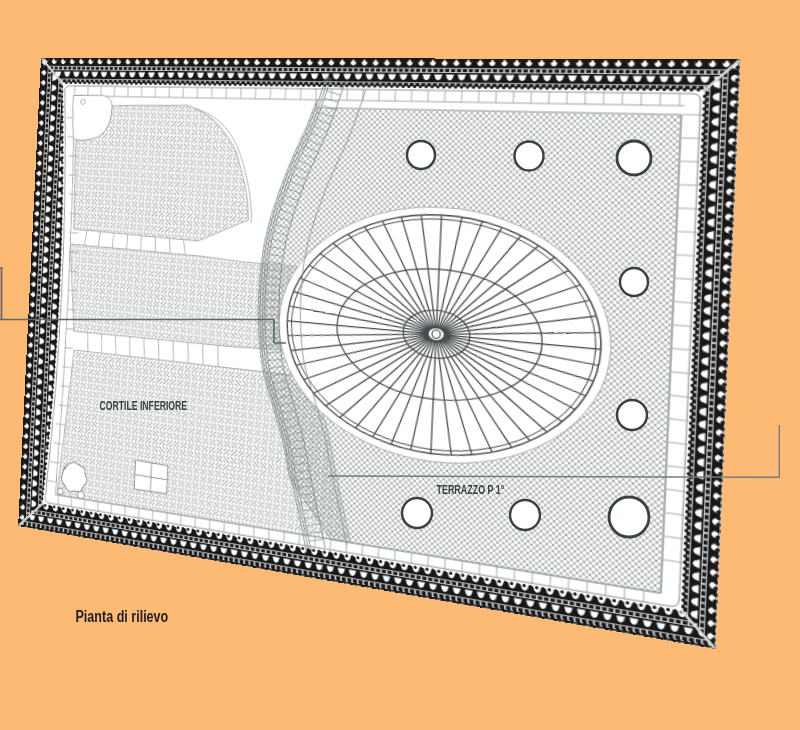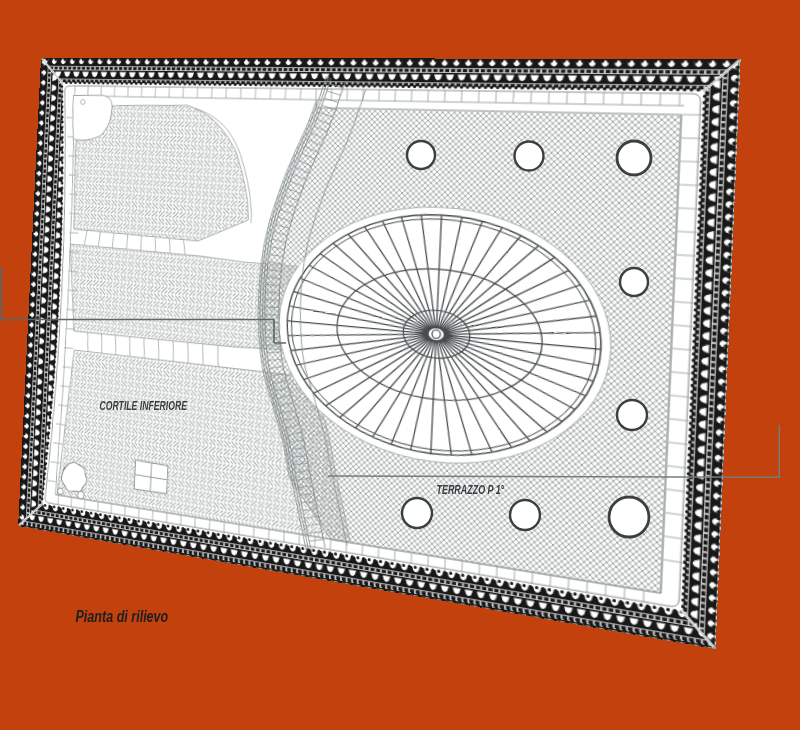--- a/index.html
+++ b/index.html
@@ -1,15 +1,15 @@
 <!DOCTYPE html>
 <html><head><meta charset="utf-8">
 <style>
 html,body{margin:0;padding:0;background:#ffffff;}
-#stage{position:relative;width:800px;height:730px;overflow:hidden;background:#c2410c;font-family:"Liberation Sans",sans-serif;filter:blur(0.3px);font-style:italic;}
+#stage{position:relative;width:800px;height:730px;overflow:hidden;background:#fdba74;font-family:"Liberation Sans",sans-serif;filter:blur(0.3px);}
 #plan{position:absolute;left:0;top:0;width:700px;height:520px;transform-origin:0 0;transform:matrix3d(0.782469,-0.015048,0.000000,-0.000293,-0.043993,0.896528,0.000000,-0.000008,0.000000,0.000000,1.000000,0.000000,41.000000,57.600000,0.000000,1.000000);}
 </style></head>
 <body>
 <div id="stage">
 
 <div id="plan">
 <svg width="700" height="520" viewBox="0 0 700 520">
 <defs>
 <pattern id="hb" width="8" height="16" patternUnits="userSpaceOnUse" patternTransform="rotate(0.7)">
  <path d="M3.4,0.6 L0.6,3.4 M7.4,0.6 L0.6,7.4 M7.4,4.6 L4.6,7.4 M4.6,8.6 L7.4,11.4 M0.6,8.6 L7.4,15.4 M0.6,12.6 L3.4,15.4" stroke="#9aa2a0" stroke-width="1.1" fill="none" stroke-linecap="butt"></path>

